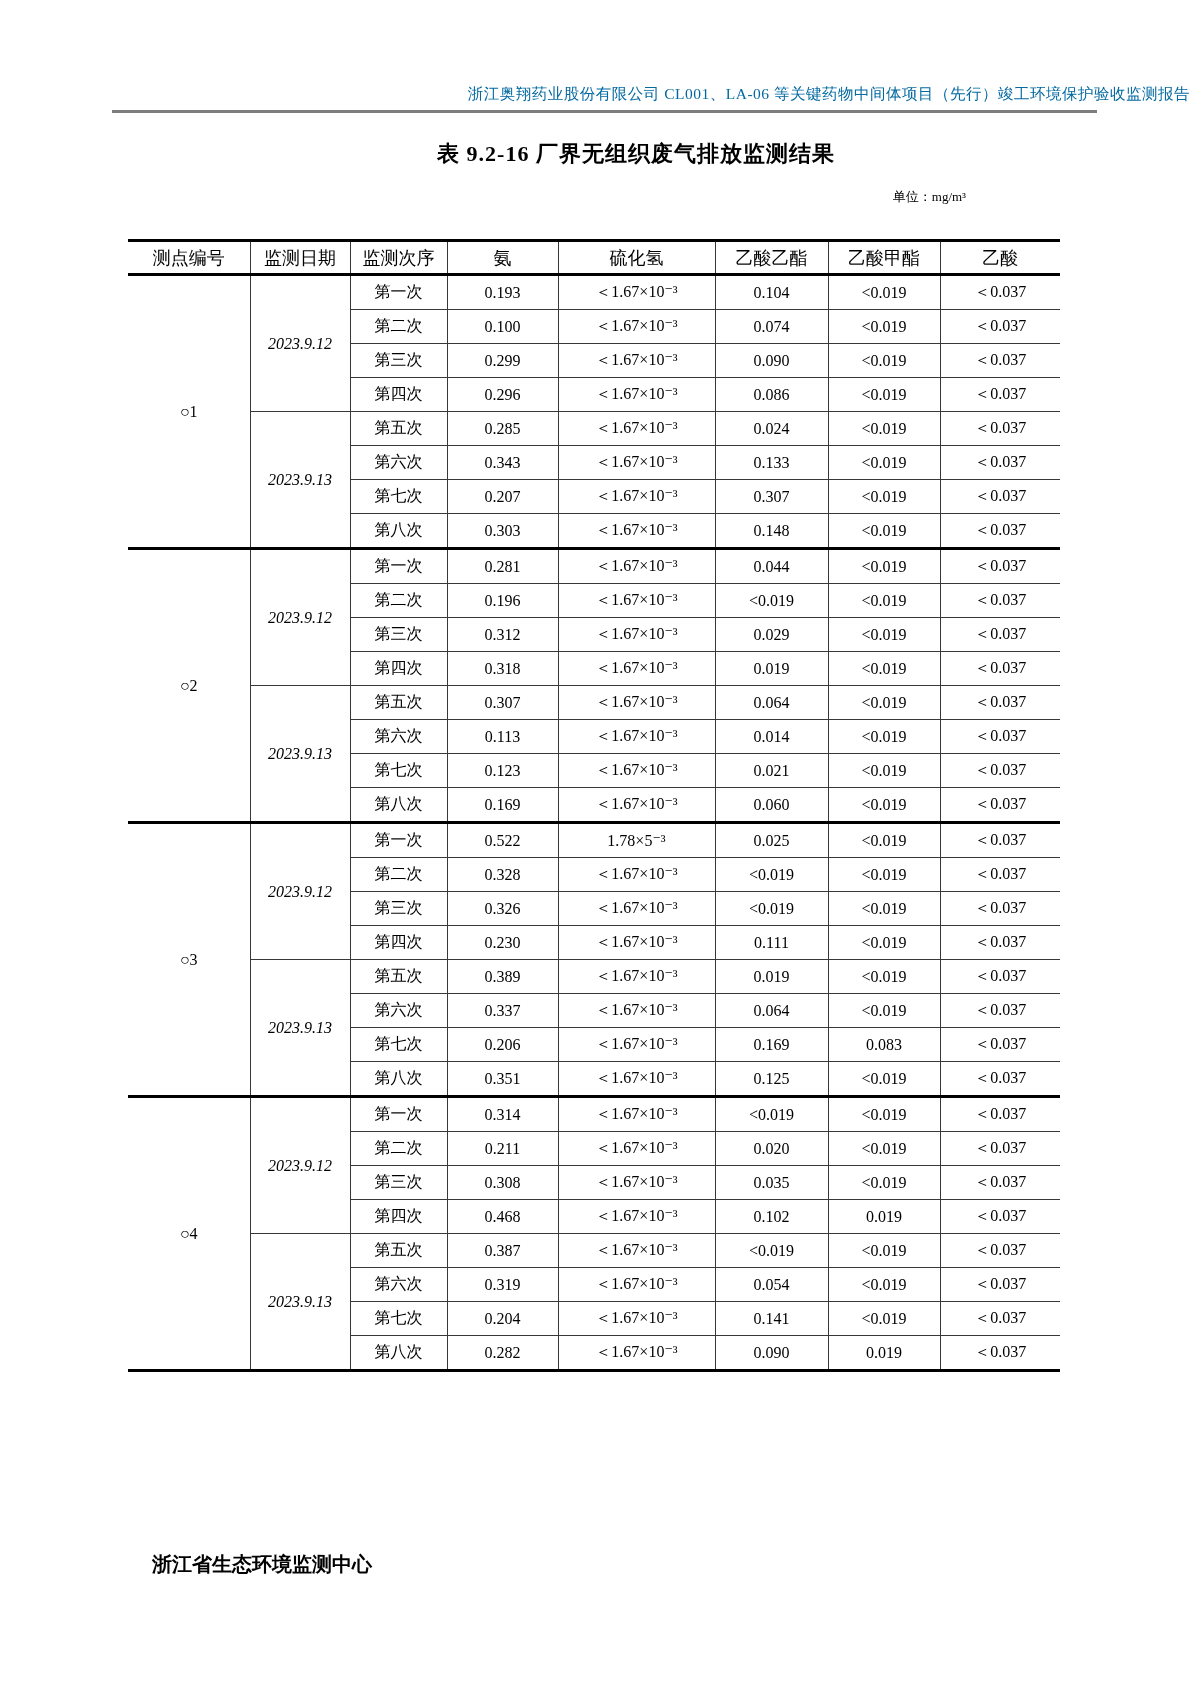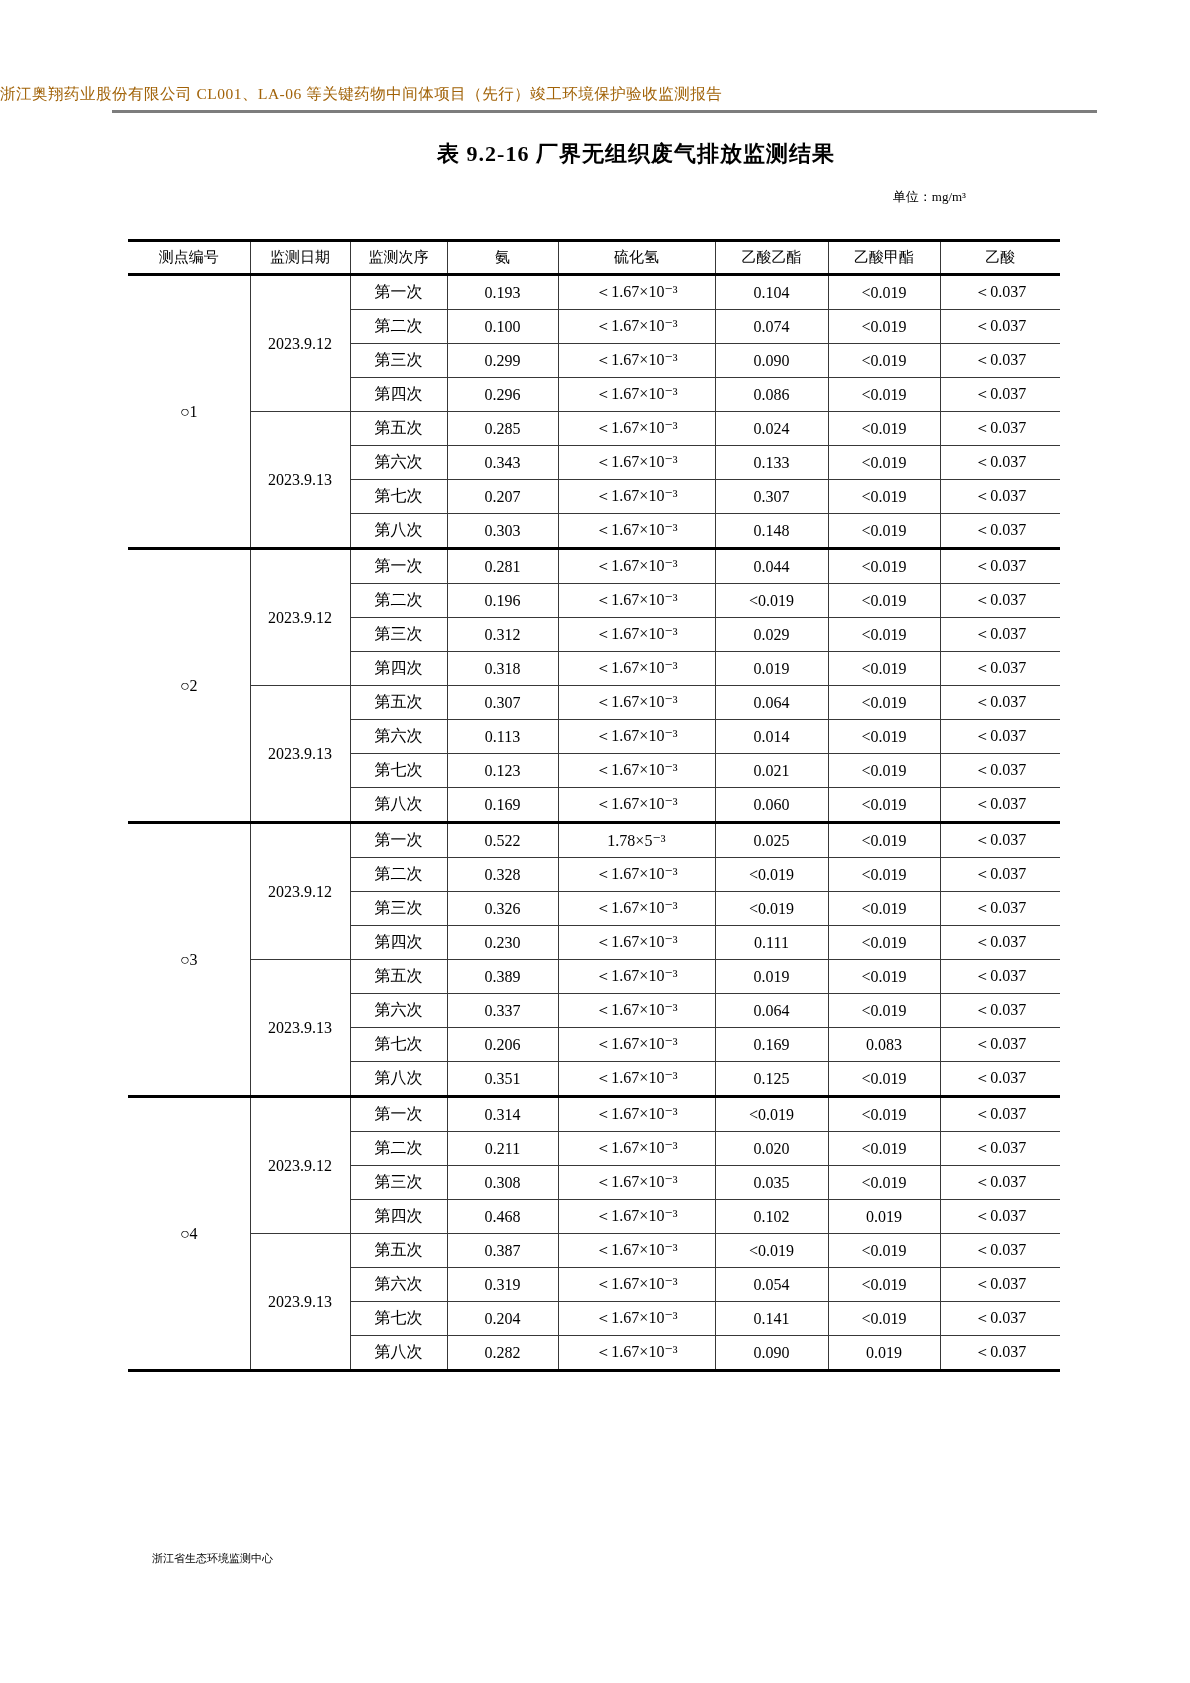--- a/index.html
+++ b/index.html
@@ -10,23 +10,23 @@
     background: #ffffff;
     font-family: "Liberation Serif", "DejaVu Serif", serif;
     color: #000;
     overflow: hidden;
   }
   .running-header {
     position: absolute;
     top: 84px;
     left: 0;
     width: 100%;
-    text-align: left;
+    text-align: right;
     font-size: 15.5px;
-    color: #a16207;
+    color: #0369a1;
     letter-spacing: 0.5px;
     white-space: nowrap;
   }
   .header-rule {
     position: absolute;
     top: 110px;
     left: 112px;
     width: 985px;
     height: 3px;
     background: #7d7d7d;
@@ -63,38 +63,39 @@
   table.monitor th, table.monitor td {
     border: 1px solid #383838;
     text-align: center;
     vertical-align: middle;
     padding: 0;
     overflow: hidden;
     white-space: nowrap;
   }
   table.monitor thead th {
     height: 31px;
-    font-size: 15px;
+    font-size: 18px;
     font-weight: normal;
     border-bottom: 3px solid #000;
   }
   table.monitor td {
     height: 33px;
     font-size: 16px;
   }
   table.monitor tbody { border-top: 3px solid #000; }
   table.monitor tr > *:first-child { border-left: none; }
   table.monitor tr > *:last-child { border-right: none; }
   td.point-cell { font-size: 19px; }
-  td.date-cell { font-size: 16px; }
+  td.date-cell { font-size: 16px; font-style: italic; }
   .footer-org {
     position: absolute;
     top: 1551px;
     left: 152px;
-    font-size: 11px;
+    font-size: 20px;
+    font-weight: bold;
   }
   .page-number {
     position: absolute;
     top: 1551px;
     left: 0;
     width: 1146px;
     text-align: center;
     font-size: 15.5px;
   }
 </style>

